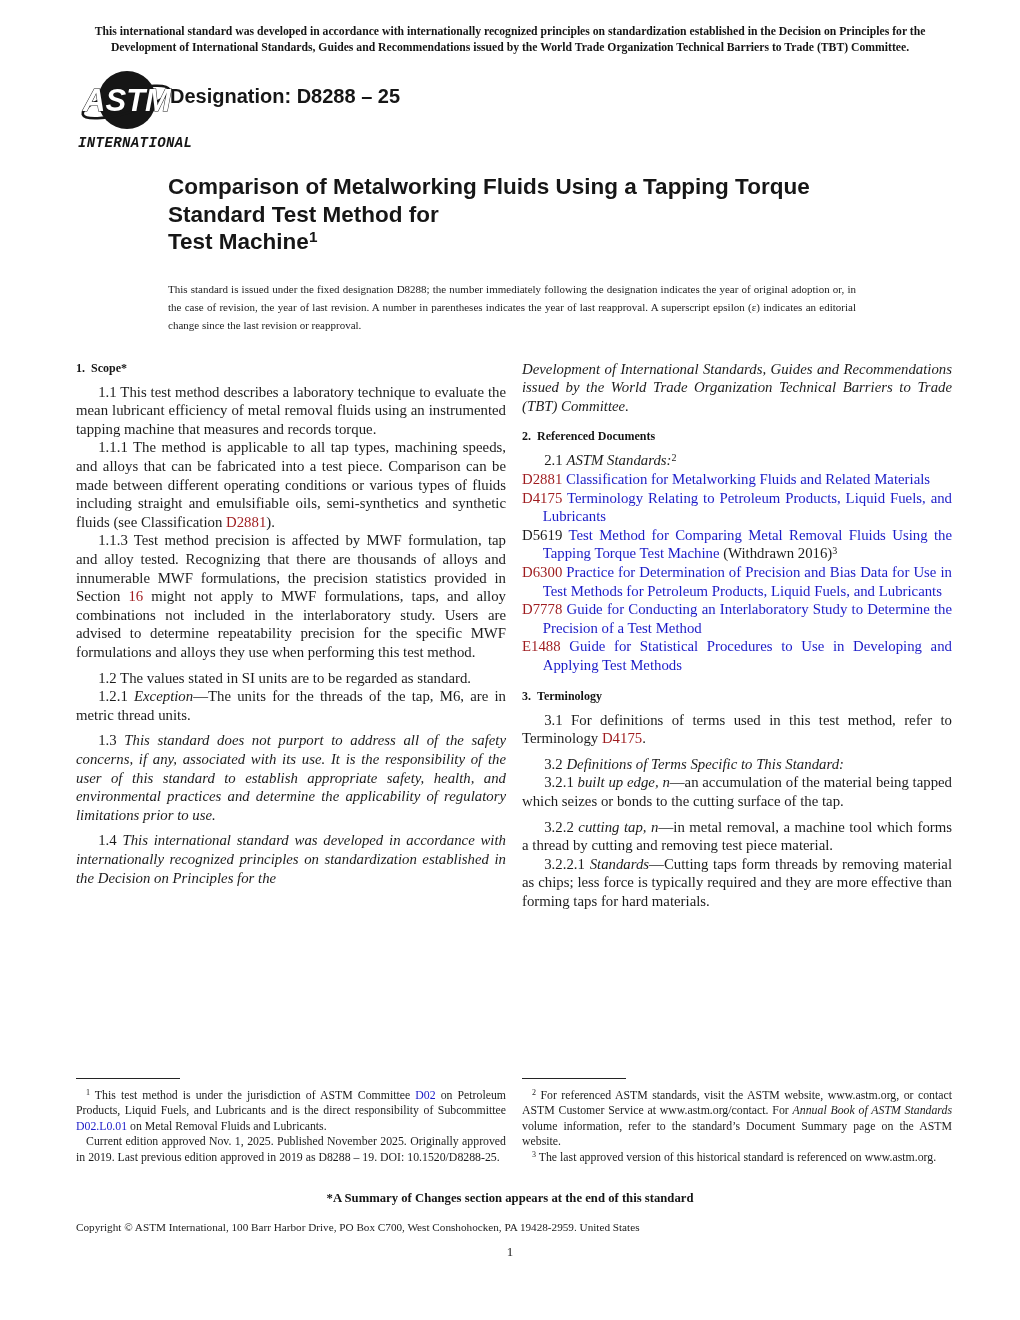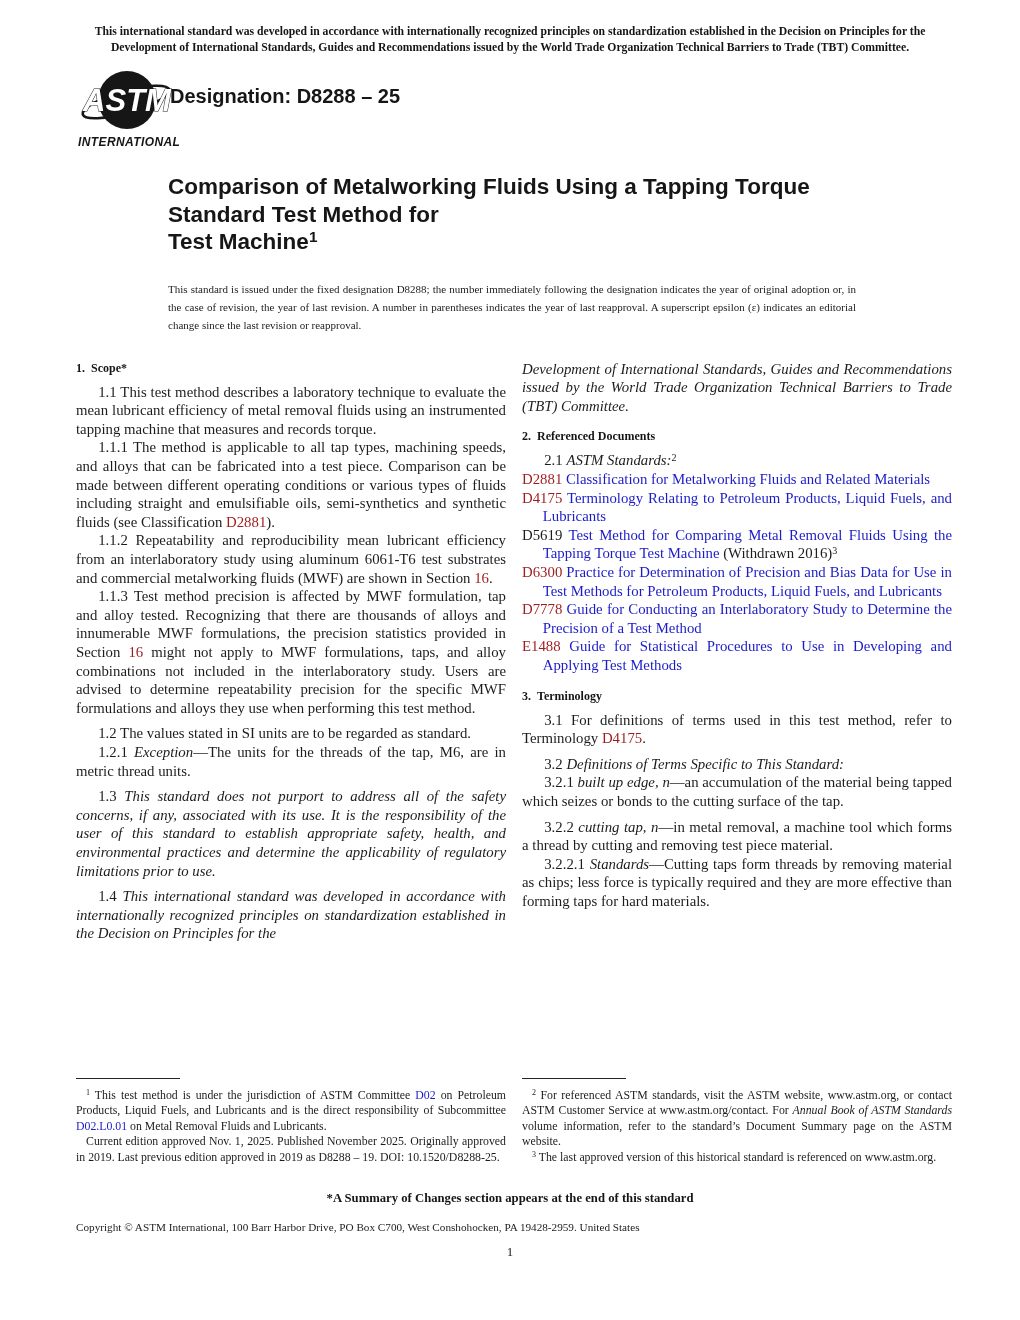--- a/index.html
+++ b/index.html
@@ -10,22 +10,22 @@
   }
   
   .top-notice {
     padding-top:24px; width:884px; margin:0 auto; text-align:center;
     font-weight:bold; font-size:11.7px; line-height:15.6px; color:#151515;
   }
   
   .masthead { position:relative; margin:14px 0 0 78px; height:88px; }
   .logo { position:absolute; left:0; top:0; width:110px; }
   .logo-sub {
-    font-family:Liberation Sans, sans-serif; font-weight:bold; font-style:italic;
-    font-size:12px; letter-spacing:0.4px; color:#161616; margin-top:-4px;
+    font-family:Liberation Mono, monospace; font-weight:bold; font-style:italic;
+    font-size:14px; letter-spacing:0.4px; color:#161616; margin-top:-4px;
   }
   .designation {
     position:absolute; left:92px; top:16px;
     font-family:"Liberation Sans", sans-serif; font-weight:bold;
     font-size:20px; color:#161616;
   }
   
   .title-block {
     margin:16px 0 0 168px; width:700px;
     font-family:"Liberation Sans", sans-serif; font-weight:bold;
@@ -100,21 +100,20 @@
   </div>
 
   <div class="issued-note">This standard is issued under the fixed designation D8288; the number immediately following the designation indicates the year of original adoption or, in the case of revision, the year of last revision. A number in parentheses indicates the year of last reapproval. A superscript epsilon (ε) indicates an editorial change since the last revision or reapproval.</div>
 
   <div class="columns">
 
     <div class="col">
       <h2 class="sec first">1.&nbsp;&nbsp;Scope*</h2>
       <p class="body"><span>1.1 This test method describes a laboratory technique to evaluate the mean lubricant efficiency of metal removal fluids using an instrumented tapping machine that measures and records torque.</span></p>
       <p class="body"><span>1.1.1 The method is applicable to all tap types, machining speeds, and alloys that can be fabricated into a test piece. Comparison can be made between different operating conditions or various types of fluids including straight and emulsifiable oils, semi-synthetics and synthetic fluids (see Classification </span><span class="seg-red">D2881</span><span>).</span></p>
-      <p class="body"><span>1.1.2 Repeatability and reproducibility mean lubricant efficiency from an interlaboratory study using aluminum 6061-T6 test substrates and commercial metalworking fluids (MWF) are shown in Section </span><span class="seg-red">16</span><span>.</span></p>
       <p class="body"><span>1.1.3 Test method precision is affected by MWF formulation, tap and alloy tested. Recognizing that there are thousands of alloys and innumerable MWF formulations, the precision statistics provided in Section </span><span class="seg-red">16</span><span> might not apply to MWF formulations, taps, and alloy combinations not included in the interlaboratory study. Users are advised to determine repeatability precision for the specific MWF formulations and alloys they use when performing this test method.</span></p>
       <p class="body gap-sm"><span>1.2 The values stated in SI units are to be regarded as standard.</span></p>
       <p class="body"><span>1.2.1 </span><span class="seg-i">Exception</span><span>—The units for the threads of the tap, M6, are in metric thread units.</span></p>
       <p class="body gap-sm"><span>1.3 </span><span class="seg-i">This standard does not purport to address all of the safety concerns, if any, associated with its use. It is the responsibility of the user of this standard to establish appropriate safety, health, and environmental practices and determine the applicability of regulatory limitations prior to use.</span></p>
       <p class="body gap-sm"><span>1.4 </span><span class="seg-i">This international standard was developed in accordance with internationally recognized principles on standardization established in the Decision on Principles for the</span></p>
     </div>
 
     <div class="col">
       <p class="body noindent"><span class="seg-i">Development of International Standards, Guides and Recommendations issued by the World Trade Organization Technical Barriers to Trade (TBT) Committee.</span></p>
       <h2 class="sec">2.&nbsp;&nbsp;Referenced Documents</h2>

